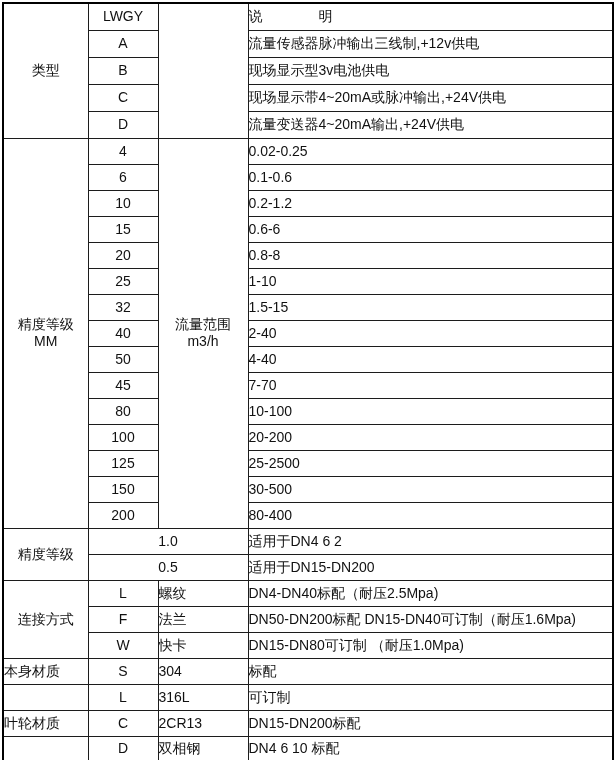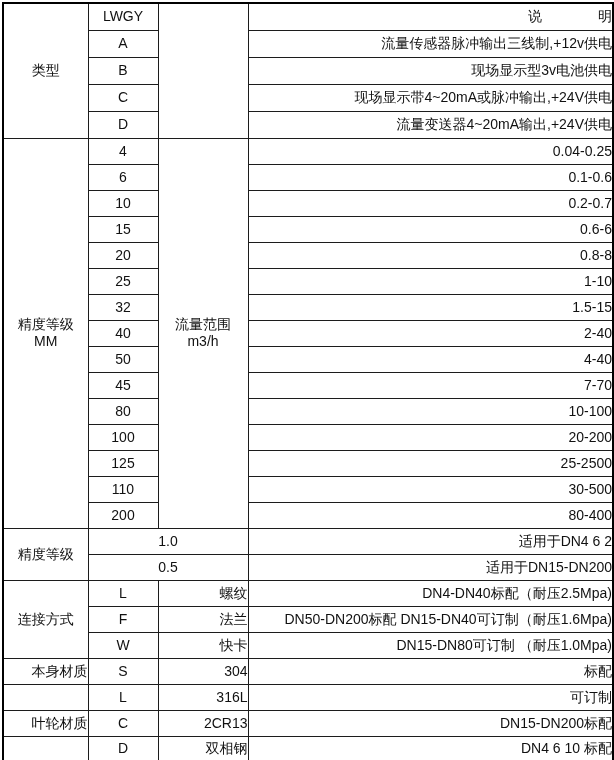--- a/index.html
+++ b/index.html
@@ -22,21 +22,21 @@
     font-size: 14px;
     color: #111111;
     height: 26px;
     padding: 0;
     line-height: 1.2;
     overflow: hidden;
     vertical-align: middle;
   }
   tr.rt td { height: 27px; }
   .cc { text-align: center; }
-  .cl { text-align: right; padding-left: 5px; padding-right: 2px; }
+  .cl { text-align: left; padding-left: 5px; padding-right: 2px; }
   .pre { white-space: pre-line; line-height: 1.6; }
 </style>
 </head>
 <body>
 
 <div class="page">
 <table class="spec">
 <colgroup>
   <col style="width:85px">
         <col style="width:70px">
@@ -67,29 +67,29 @@
     <td class="cc">D</td>
     <td class="cl">流量变送器4~20mA输出,+24V供电</td>
   </tr>
 
   <tr>
     <td class="cc pre" rowspan="15">精度等级
 MM</td>
     <td class="cc">4</td>
     <td class="cc pre" rowspan="15">流量范围
 m3/h</td>
-    <td class="cl">0.04-0.25</td>
+    <td class="cl">0.02-0.25</td>
   </tr>
   <tr>
     <td class="cc">6</td>
     <td class="cl">0.1-0.6</td>
   </tr>
   <tr>
     <td class="cc">10</td>
-    <td class="cl">0.2-0.7</td>
+    <td class="cl">0.2-1.2</td>
   </tr>
   <tr>
     <td class="cc">15</td>
     <td class="cl">0.6-6</td>
   </tr>
   <tr>
     <td class="cc">20</td>
     <td class="cl">0.8-8</td>
   </tr>
   <tr>
@@ -118,21 +118,21 @@
   </tr>
   <tr>
     <td class="cc">100</td>
     <td class="cl">20-200</td>
   </tr>
   <tr>
     <td class="cc">125</td>
     <td class="cl">25-2500</td>
   </tr>
   <tr>
-    <td class="cc">110</td>
+    <td class="cc">150</td>
     <td class="cl">30-500</td>
   </tr>
   <tr>
     <td class="cc">200</td>
     <td class="cl">80-400</td>
   </tr>
 
   <tr>
     <td class="cc" rowspan="2">精度等级</td>
     <td class="cc" colspan="2">1.0</td>

